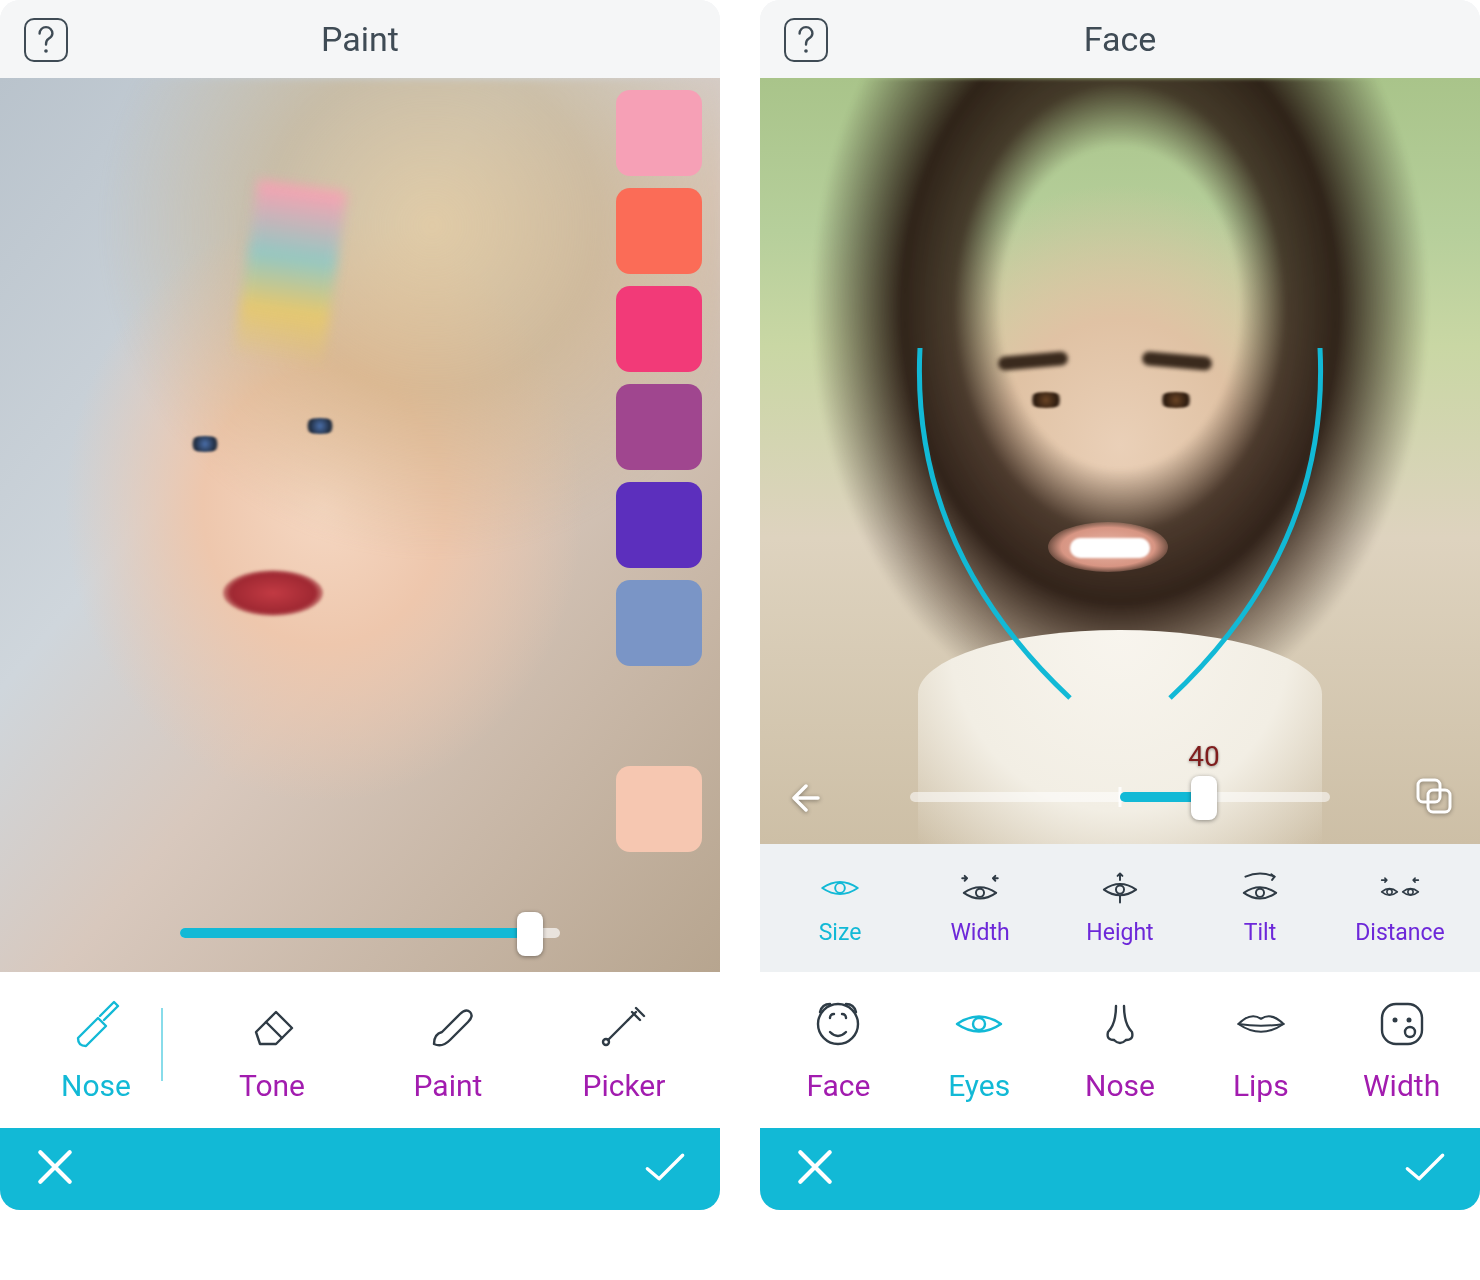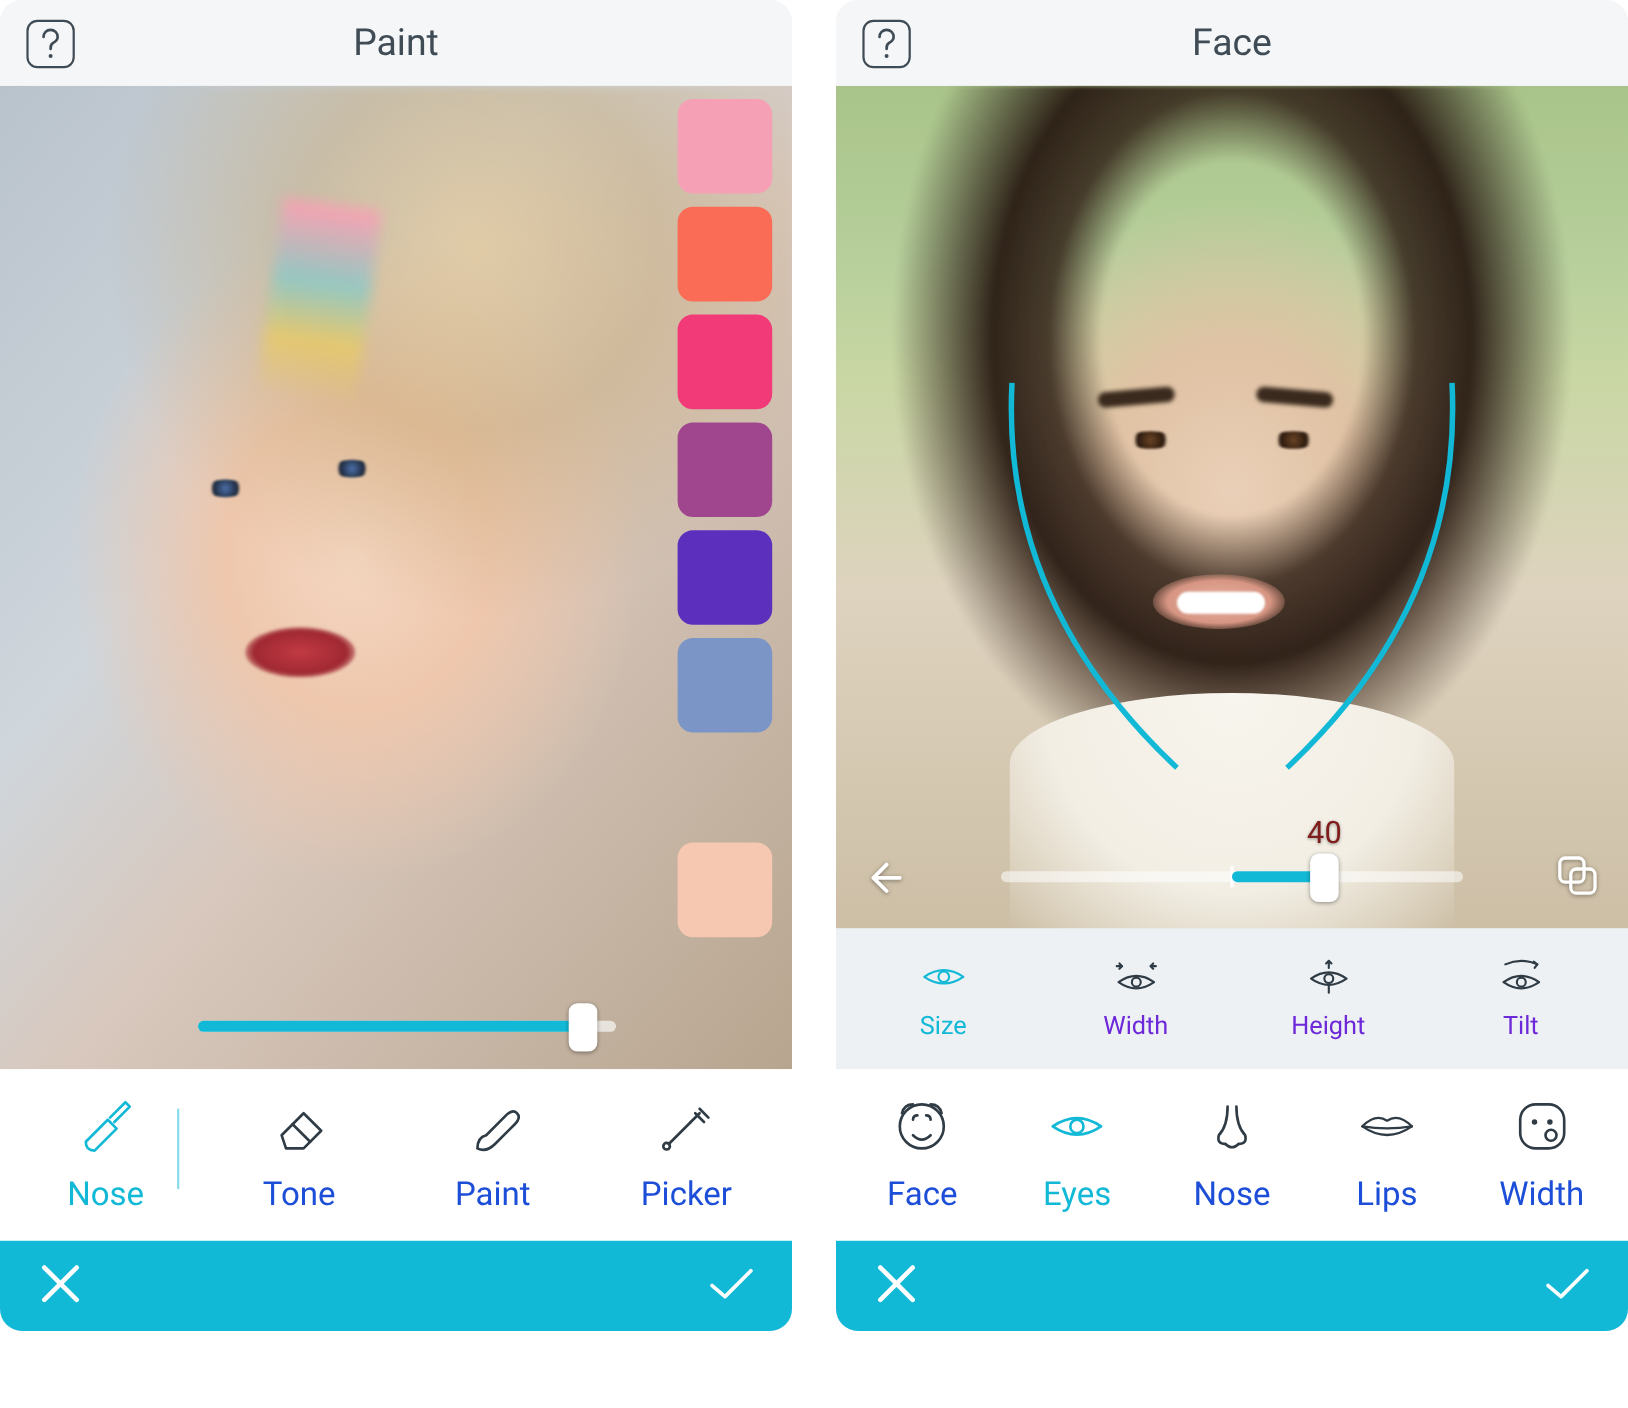--- a/index.html
+++ b/index.html
@@ -182,21 +182,21 @@
     height:128px;background:#eef1f3;display:flex;align-items:center;justify-content:space-around;padding:0 10px;
   }
   .sub-item{display:flex;flex-direction:column;align-items:center;gap:10px;color:#6d28d9;cursor:pointer;min-width:100px;}
   .sub-item.active{color:#12b9d6;}
   .sub-item .lbl{font-size:23px;}
   .sub-item svg{width:42px;height:34px;}
   
   .tool-row{
     height:156px;background:#fff;display:flex;align-items:center;justify-content:space-around;padding:0 8px;
   }
-  .tool-item{display:flex;flex-direction:column;align-items:center;gap:14px;color:#1d4ed8;cursor:pointer;min-width:110px;position:relative;}
+  .tool-item{display:flex;flex-direction:column;align-items:center;gap:14px;color:#a21caf;cursor:pointer;min-width:110px;position:relative;}
   .tool-item.active{color:#12b9d6;}
   .tool-item .lbl{font-size:30px;}
   .tool-item svg{width:52px;height:52px;}
   .divider-after::after{
     content:"";position:absolute;right:-12px;top:10px;bottom:22px;width:2px;background:#12b9d6;opacity:.5;
   }
   
   .confirm-bar{
     height:82px;background:#12b9d6;display:flex;align-items:center;justify-content:space-between;padding:0 34px;
   }
@@ -362,20 +362,30 @@
       </div>
       <div class="sub-item">
         <span><svg viewBox="0 0 52 40">
             <path stroke="#2f3b45" fill="none" stroke-width="2.4" stroke-linecap="round" stroke-linejoin="round" d="M8 6 Q26 -2 44 6"></path>
             <path stroke="#2f3b45" fill="none" stroke-width="2.4" stroke-linecap="round" stroke-linejoin="round" d="M44 6 L40 3 M44 6 L41 10"></path>
             <path stroke="#2f3b45" fill="none" stroke-width="2.4" stroke-linecap="round" stroke-linejoin="round" d="M6 26 Q26 12 46 26 Q26 40 6 26 Z"></path>
             <circle stroke="#2f3b45" fill="none" stroke-width="2.4" stroke-linecap="round" stroke-linejoin="round" cx="26" cy="26" r="5"></circle>
           </svg></span>
         <span class="lbl">Tilt</span>
       </div>
+      <div class="sub-item">
+        <span><svg viewBox="0 0 64 40">
+            <path stroke="#2f3b45" fill="none" stroke-width="2.4" stroke-linecap="round" stroke-linejoin="round" d="M4 8 L12 8 M12 8 L9 5 M12 8 L9 11 M60 8 L52 8 M52 8 L55 5 M52 8 L55 11"></path>
+            <path stroke="#2f3b45" fill="none" stroke-width="2.4" stroke-linecap="round" stroke-linejoin="round" d="M4 26 Q16 16 28 26 Q16 36 4 26 Z"></path>
+            <circle stroke="#2f3b45" fill="none" stroke-width="2.4" stroke-linecap="round" stroke-linejoin="round" cx="16" cy="26" r="4"></circle>
+            <path stroke="#2f3b45" fill="none" stroke-width="2.4" stroke-linecap="round" stroke-linejoin="round" d="M36 26 Q48 16 60 26 Q48 36 36 26 Z"></path>
+            <circle stroke="#2f3b45" fill="none" stroke-width="2.4" stroke-linecap="round" stroke-linejoin="round" cx="48" cy="26" r="4"></circle>
+          </svg></span>
+        <span class="lbl">Distance</span>
+      </div>
     </div>
   <div class="tool-row" id="right-tools">
       <div class="tool-item">
         <span><svg viewBox="0 0 52 52">
             <circle stroke="#2f3b45" fill="none" stroke-width="2.4" stroke-linecap="round" stroke-linejoin="round" cx="26" cy="26" r="20"></circle>
             <path stroke="#2f3b45" fill="none" stroke-width="2.4" stroke-linecap="round" stroke-linejoin="round" d="M18 20 Q18 16 22 16 M34 20 Q34 16 30 16"></path>
             <path stroke="#2f3b45" fill="none" stroke-width="2.4" stroke-linecap="round" stroke-linejoin="round" d="M18 34 Q26 42 34 34"></path>
             <path stroke="#2f3b45" fill="none" stroke-width="2.4" stroke-linecap="round" stroke-linejoin="round" d="M8 14 Q10 6 18 6 M44 14 Q42 6 34 6"></path>
           </svg></span>
         <span class="lbl">Face</span>

